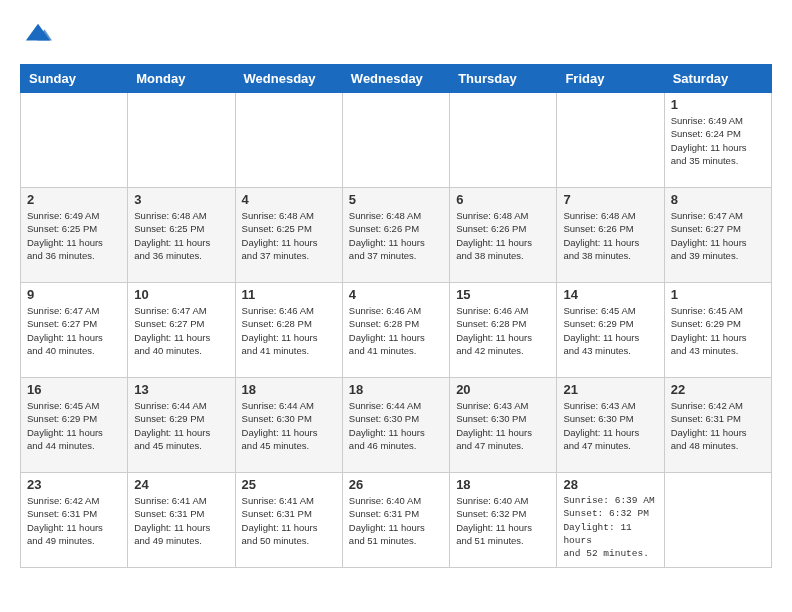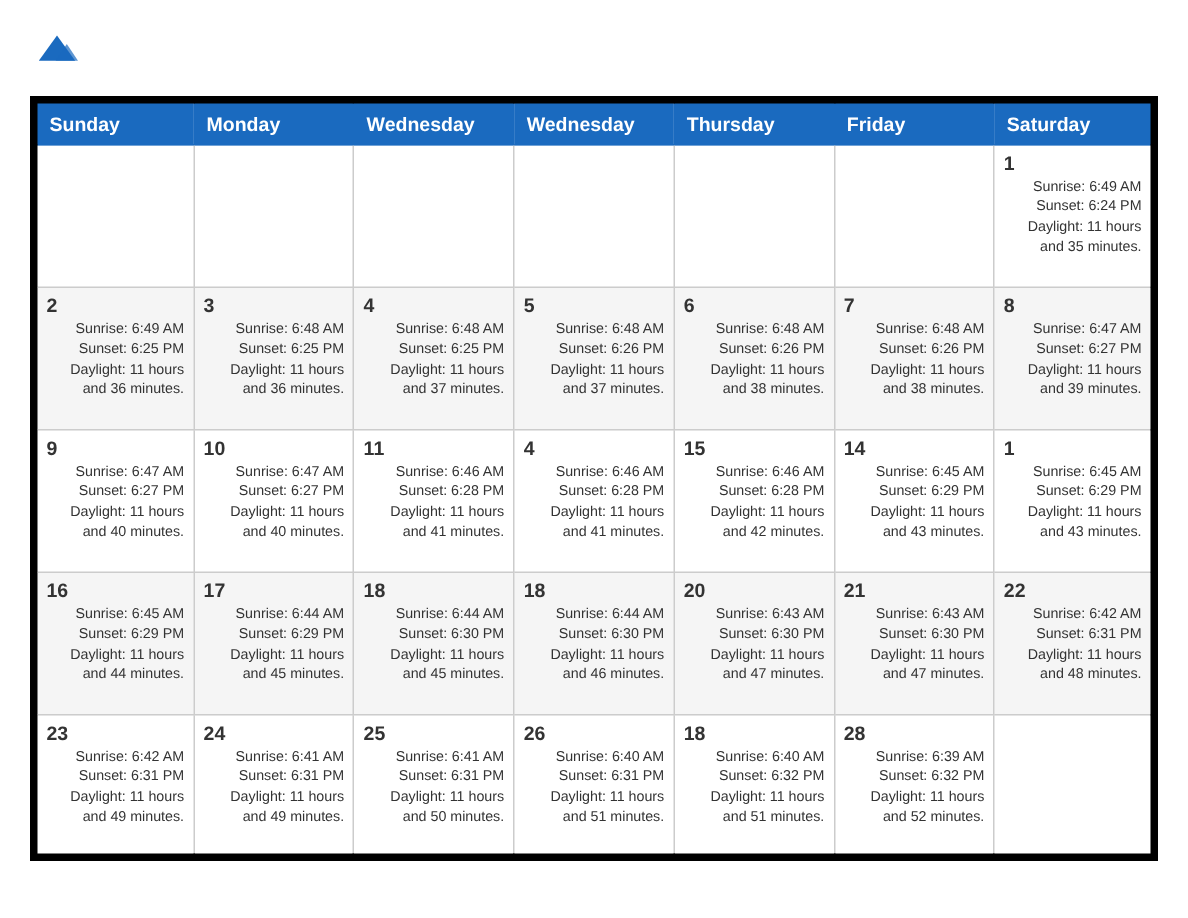--- a/index.html
+++ b/index.html
@@ -34,21 +34,21 @@
       color: #333;
       line-height: 1.1;
     }
     .location-title {
       font-size: 16px;
       color: #555;
     }
     .calendar {
       width: 100%;
       border-collapse: collapse;
-      border: 5px solid #000000;
+      border: 1px solid #000000;
       margin-top: 16px;
     }
     .calendar th {
       background: #1a6abf;
       color: #fff;
       font-size: 13px;
       font-weight: bold;
       text-align: left;
       padding: 6px 8px;
       border: 1px solid #1a6abf;
@@ -68,21 +68,20 @@
       font-size: 13px;
       font-weight: bold;
       color: #333;
       display: block;
       margin-bottom: 2px;
     }
     .day-info {
       font-size: 9.5px;
       color: #333;
       line-height: 1.4;
-      text-align: right;
     }
     .empty-cell {
       background: #fff !important;
     }
   </style>
 </head>
 <body>
 
 <div class="header-section">
   <div class="logo">
@@ -235,21 +234,21 @@
       </tr>
       <tr>
         <td>
           <span class="day-number">16</span>
           <div class="day-info" style="white-space: pre-line;">Sunrise: 6:45 AM
 Sunset: 6:29 PM
 Daylight: 11 hours
 and 44 minutes.</div>
         </td>
         <td>
-          <span class="day-number">17</span>
+          <span class="day-number">13</span>
           <div class="day-info" style="white-space: pre-line;">Sunrise: 6:44 AM
 Sunset: 6:29 PM
 Daylight: 11 hours
 and 45 minutes.</div>
         </td>
         <td>
           <span class="day-number">18</span>
           <div class="day-info" style="white-space: pre-line;">Sunrise: 6:44 AM
 Sunset: 6:30 PM
 Daylight: 11 hours
@@ -315,21 +314,21 @@
         </td>
         <td>
           <span class="day-number">18</span>
           <div class="day-info" style="white-space: pre-line;">Sunrise: 6:40 AM
 Sunset: 6:32 PM
 Daylight: 11 hours
 and 51 minutes.</div>
         </td>
         <td>
           <span class="day-number">28</span>
-          <div class="day-info" style="white-space: pre-line;">Sunrise: 6:39 AM
+          <div class="day-info" style="white-space: pre-line; font-family: Liberation Mono, monospace;">Sunrise: 6:39 AM
 Sunset: 6:32 PM
 Daylight: 11 hours
 and 52 minutes.</div>
         </td>
         <td class="empty-cell"></td>
       </tr>
     </tbody>
 </table>
 
 </body></html>

